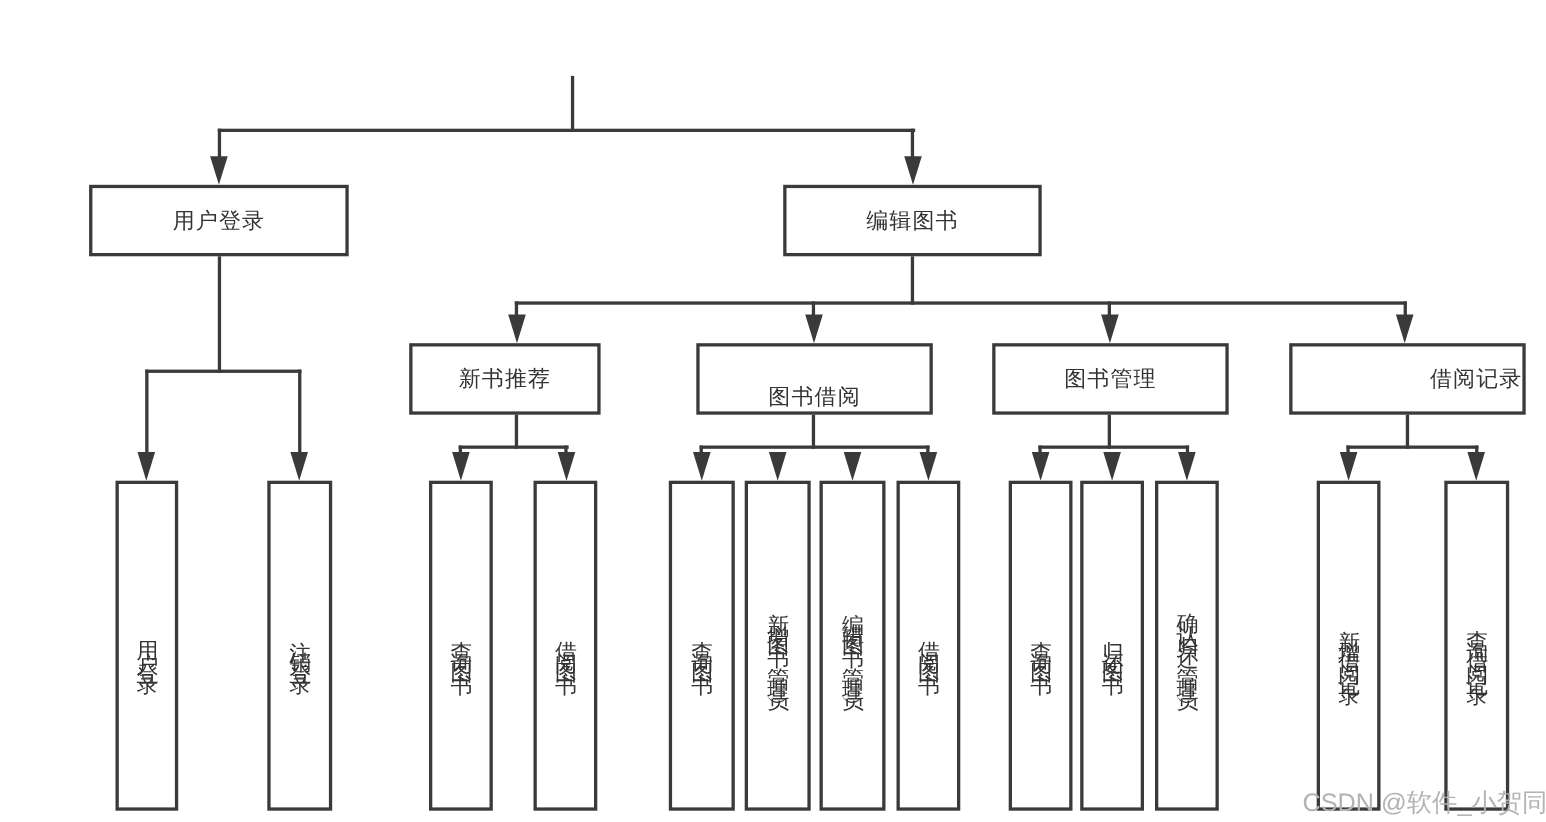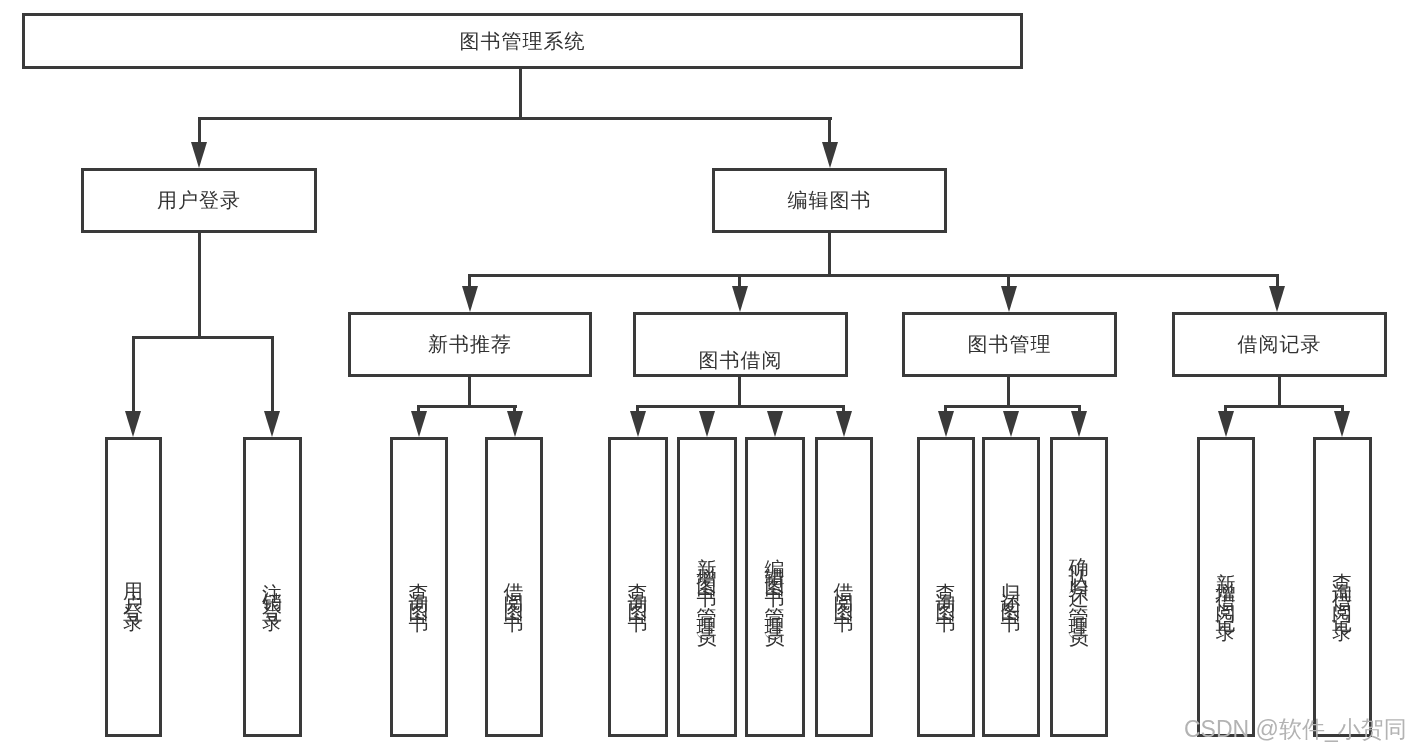--- a/index.html
+++ b/index.html
@@ -77,23 +77,20 @@
     color: #b3b3b3;
     white-space: nowrap;
     z-index: 10;
   }
 </style>
 </head>
 <body>
 
 <div id="stage">
 
-  <div class="hbox" style="left:22px; top:13px; width:1001px; height:56px;">
-    <span>图书管理系统</span>
-  </div>
 
   <div class="ln-v" style="left:519px; top:69px; height:51px;"></div>
   <div class="ln-h" style="left:198px; top:117px; width:634px;"></div>
   <div class="ln-v" style="left:198px; top:117px; height:28px;"></div>
   <div class="ln-v" style="left:828px; top:117px; height:28px;"></div>
   <div class="arr" style="left:191px; top:142px;"></div>
   <div class="arr" style="left:822px; top:142px;"></div>
 
   <div class="hbox" style="left:81px; top:168px; width:236px; height:65px;">
     <span>用户登录</span>
@@ -113,30 +110,30 @@
   <div class="ln-h" style="left:468px; top:274px; width:811px;"></div>
   <div class="ln-v" style="left:468px; top:274px; height:14px;"></div>
   <div class="ln-v" style="left:738px; top:274px; height:14px;"></div>
   <div class="ln-v" style="left:1007px; top:274px; height:14px;"></div>
   <div class="ln-v" style="left:1276px; top:274px; height:14px;"></div>
   <div class="arr" style="left:462px; top:286px;"></div>
   <div class="arr" style="left:732px; top:286px;"></div>
   <div class="arr" style="left:1001px; top:286px;"></div>
   <div class="arr" style="left:1269px; top:286px;"></div>
 
-  <div class="hbox" style="left:348px; top:312px; width:244px; height:65px;">
+  <div class="hbox" style="left:372px; top:312px; width:174px; height:65px;">
     <span>新书推荐</span>
   </div>
   <div class="hbox" style="left:633px; top:312px; width:215px; height:65px;align-items:flex-end;">
     <span>图书借阅</span>
   </div>
   <div class="hbox" style="left:902px; top:312px; width:215px; height:65px;">
     <span>图书管理</span>
   </div>
-  <div class="hbox" style="left:1172px; top:312px; width:215px; height:65px;">
+  <div class="hbox" style="left:1172px; top:312px; width:215px; height:65px;justify-content:flex-end;">
     <span>借阅记录</span>
   </div>
 
   <div class="ln-v" style="left:468px; top:377px; height:31px;"></div>
   <div class="ln-h" style="left:417px; top:405px; width:100px;"></div>
   <div class="ln-v" style="left:417px; top:405px; height:8px;"></div>
   <div class="ln-v" style="left:513px; top:405px; height:8px;"></div>
   <div class="arr" style="left:411px; top:411px;"></div>
   <div class="arr" style="left:507px; top:411px;"></div>
 

